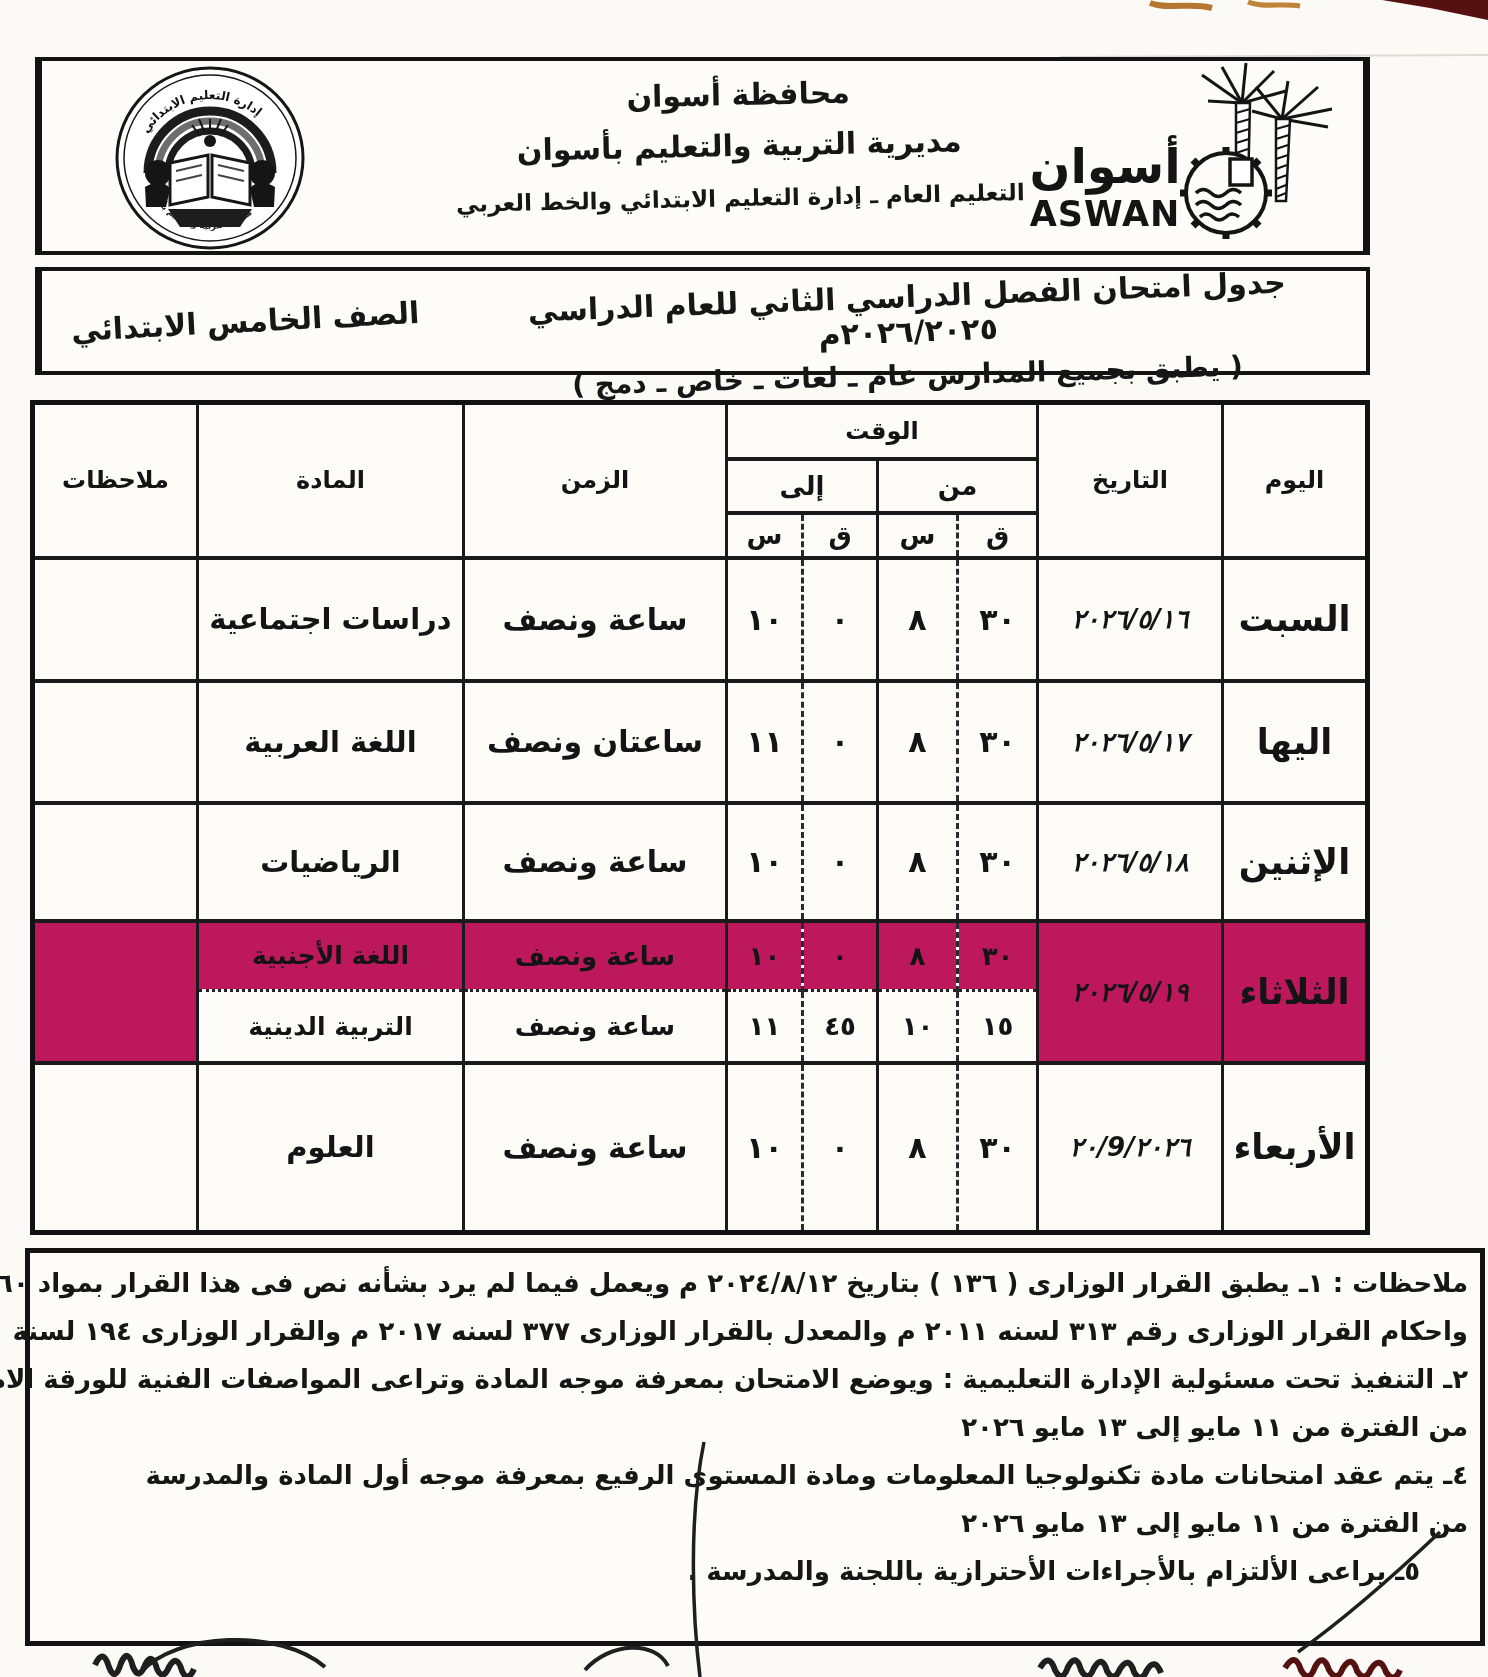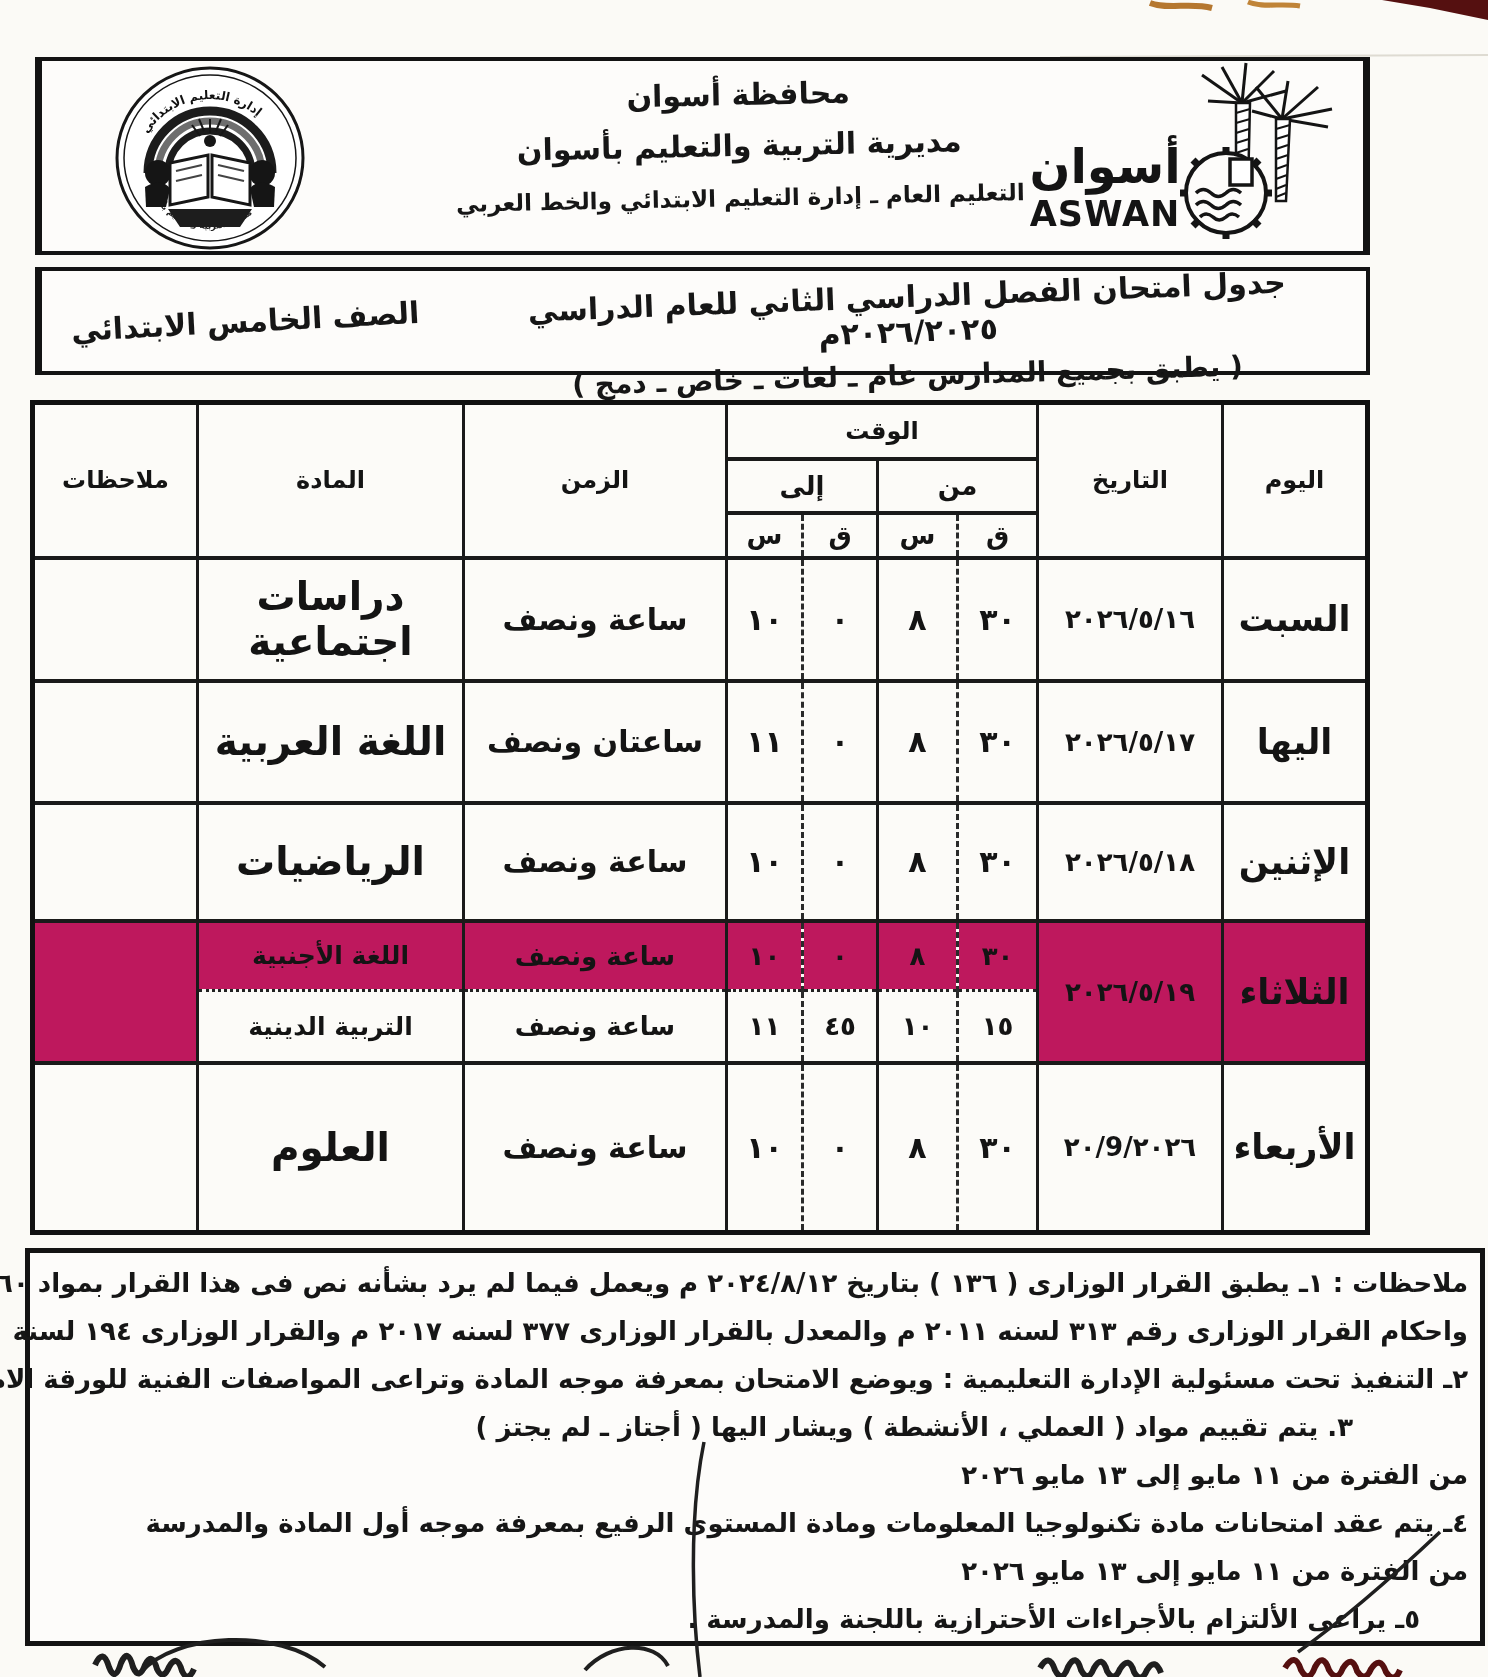--- a/index.html
+++ b/index.html
@@ -39,24 +39,24 @@
   table { border-collapse:collapse; table-layout:fixed; width:1335px; direction:rtl; }
   td,th {
     border:3px solid #1a1a1a; border-top-width:4px; border-bottom-width:4px;
     text-align:center; vertical-align:middle; font-weight:bold; color:#141414;
     overflow:hidden; background:#fcfbf8;
   }
   table { border:5px solid #111; }
   th { font-size:24px; }
   th.small { font-size:26px; }
   td.day  { font-size:35px; }
-  td.date { font-size:26px; }
+  td.date { font-size:26px;font-style:italic; }
   td.num  { font-size:30px;margin-left:41px; }
   td.dur  { font-size:30px; }
-  td.subj { font-size:39px; }
+  td.subj { font-size:29px; }
   td.sub-row { font-size:26px; }
   td.subj.sub-row { font-size:25px; }
   .dashL { border-left:3px dashed #2a2a2a; }
   .dashR { border-right:3px dashed #2a2a2a; }
   .dot-b { border-bottom:3px dotted #222; }
   .dot-t { border-top:3px dotted #222; }
   tr.shade td { background:#be185d; }
 
   
   #notes-box {
@@ -313,21 +313,20 @@
         <td></td>
       </tr>
     </tbody>
       </table>
   </div>
 
   <div id="notes-box" class="abs">
     <div class="note-line">ملاحظات : ١ـ يطبق القرار الوزارى ( ١٣٦ ) بتاريخ ٢٠٢٤/٨/١٢ م ويعمل فيما لم يرد بشأنه نص فى هذا القرار بمواد ٣٦٠ لسنه ٢٠١٨</div>
     <div class="note-line">واحكام القرار الوزارى رقم ٣١٣ لسنه ٢٠١١ م والمعدل بالقرار الوزارى ٣٧٧ لسنه ٢٠١٧ م والقرار الوزارى ١٩٤ لسنة ٢٠٢٠</div>
     <div class="note-line">٢ـ التنفيذ تحت مسئولية الإدارة التعليمية : ويوضع الامتحان بمعرفة موجه المادة وتراعى المواصفات الفنية للورقة الامتحانية</div>
-    <div class="note-line ind1">٣. يتم تقييم مواد ( العملي ، الأنشطة ) ويشار اليها ( أجتاز ـ لم يجتز )</div>
     <div class="note-line">من الفترة من ١١ مايو إلى ١٣ مايو ٢٠٢٦</div>
     <div class="note-line">٤ـ يتم عقد امتحانات مادة تكنولوجيا المعلومات  ومادة المستوى الرفيع بمعرفة موجه أول المادة والمدرسة</div>
     <div class="note-line">من الفترة من ١١ مايو إلى ١٣ مايو ٢٠٢٦</div>
     <div class="note-line ind2">٥ـ يراعى الألتزام بالأجراءات الأحترازية باللجنة والمدرسة .</div>
   </div>
 
   <svg class="abs noptr" style="left:0;top:1380px;" width="1488" height="297" viewBox="0 0 1488 297">
     <path d="M700 297 C693 240, 688 140, 704 62" stroke="#1f1f1f" stroke-width="3.5" fill="none"></path>
     <path d="M1298 272 C1350 235, 1405 185, 1440 152" stroke="#1f1f1f" stroke-width="3.5" fill="none"></path>
     <path d="M140 293 C175 252, 280 248, 325 287" stroke="#1f1f1f" stroke-width="4" fill="none"></path>

